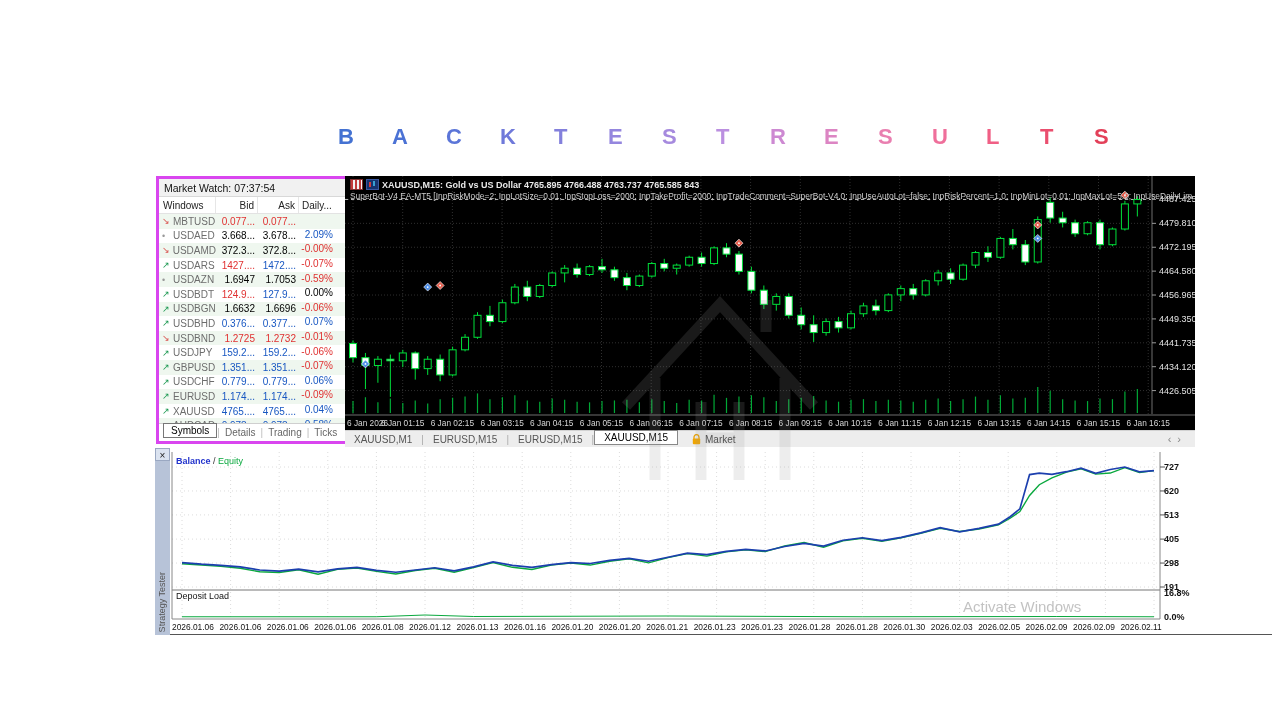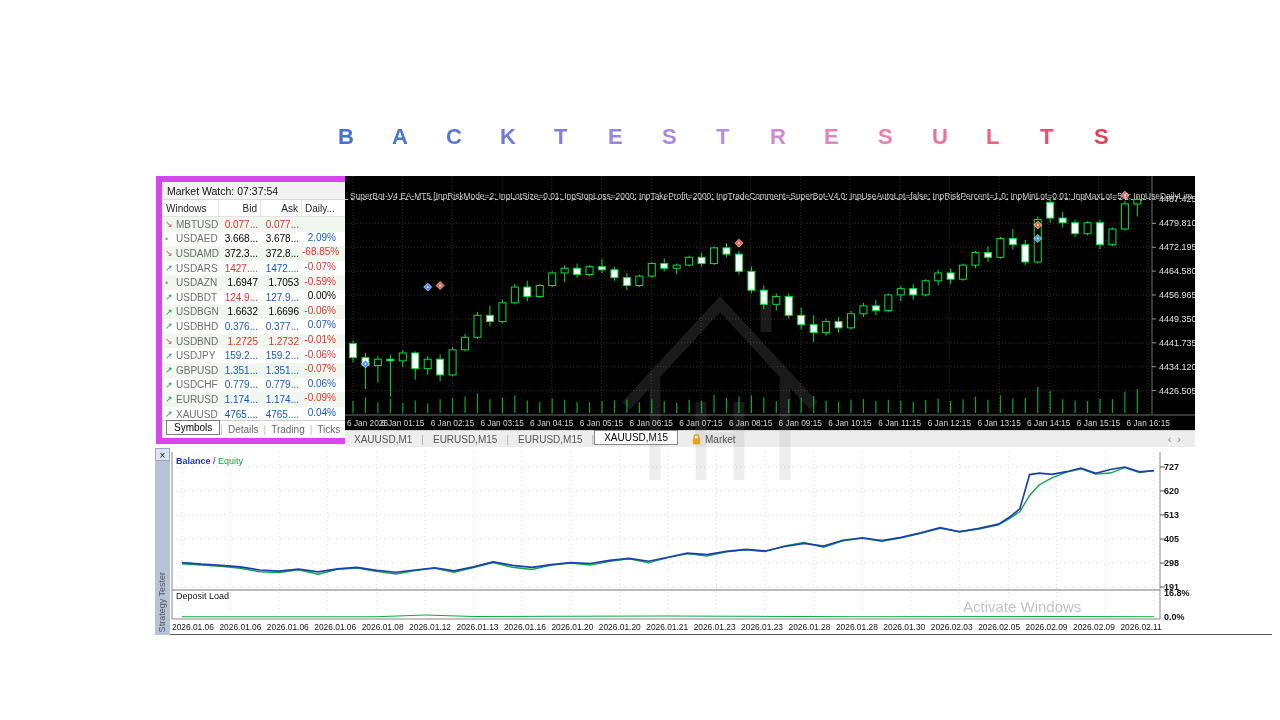--- a/index.html
+++ b/index.html
@@ -6,21 +6,21 @@
   .page{position:relative;width:1280px;height:720px;background:#fff;overflow:hidden;
         font-family:"Liberation Sans",sans-serif;}
   svg text{font-family:"Liberation Sans",sans-serif;}
 
   
   .title-row{position:absolute;left:338px;top:124px;display:flex;}
   .title-letter{width:54px;font-size:22px;font-weight:700;letter-spacing:0;}
 
   
   .mw{position:absolute;left:156px;top:176px;width:218px;height:268px;background:#fff;
-      border:6px solid #d946ef;font-size:10px;box-sizing:border-box;overflow:hidden;}
+      border:3px solid #d946ef;font-size:10px;box-sizing:border-box;overflow:hidden;}
   .mw-titlebar{height:17px;background:#f1f1f1;border-bottom:1px solid #d8d8d8;display:flex;
       align-items:center;padding:0 5px;font-size:10.5px;color:#111;}
   .mw-close{margin-left:auto;font-size:12px;color:#333;cursor:default;}
   .mw-head{display:flex;height:16px;align-items:center;border-bottom:1px solid #e3e3e3;color:#222;}
   .mw-head span{border-right:1px solid #e6e6e6;box-sizing:border-box;height:100%;display:flex;align-items:center;}
   .h-sym{width:57px;padding-left:4px;}
   .h-bid{width:42px;justify-content:flex-end;padding-right:3px;}
   .h-ask{width:41px;justify-content:flex-end;padding-right:3px;}
   .h-daily{width:32px;padding-left:3px;border-right:none !important;}
   .mw-body{height:219px;overflow:hidden;}
@@ -123,21 +123,21 @@
           <span class="c-ask" style="color: rgb(224, 49, 49);">0.077...</span>
           <span class="c-daily" style="color: rgb(24, 87, 194);">2.09%</span>
         </div>
         <div class="mw-row">
           <span class="c-sym">
             <span class="tr" style="color: rgb(153, 153, 153);">•</span>
             <span>USDAED</span>
           </span>
           <span class="c-bid" style="color: rgb(0, 0, 0);">3.668...</span>
           <span class="c-ask" style="color: rgb(0, 0, 0);">3.678...</span>
-          <span class="c-daily" style="color: rgb(224, 49, 49);">-68.85%</span>
+          <span class="c-daily" style="color: rgb(224, 49, 49);">-0.00%</span>
         </div>
         <div class="mw-row alt">
           <span class="c-sym">
             <span class="tr" style="color: rgb(217, 83, 79);">↘</span>
             <span>USDAMD</span>
           </span>
           <span class="c-bid" style="color: rgb(0, 0, 0);">372.3...</span>
           <span class="c-ask" style="color: rgb(0, 0, 0);">372.8...</span>
           <span class="c-daily" style="color: rgb(224, 49, 49);">-0.07%</span>
         </div>
@@ -529,20 +529,25 @@
         <text x="405.6" y="250" fill="#d6d6d6" font-size="8.3" text-anchor="middle">6 Jan 08:15</text>
         <text x="455.3" y="250" fill="#d6d6d6" font-size="8.3" text-anchor="middle">6 Jan 09:15</text>
         <text x="505" y="250" fill="#d6d6d6" font-size="8.3" text-anchor="middle">6 Jan 10:15</text>
         <text x="554.7" y="250" fill="#d6d6d6" font-size="8.3" text-anchor="middle">6 Jan 11:15</text>
         <text x="604.4000000000001" y="250" fill="#d6d6d6" font-size="8.3" text-anchor="middle">6 Jan 12:15</text>
         <text x="654.1" y="250" fill="#d6d6d6" font-size="8.3" text-anchor="middle">6 Jan 13:15</text>
         <text x="703.8000000000001" y="250" fill="#d6d6d6" font-size="8.3" text-anchor="middle">6 Jan 14:15</text>
         <text x="753.5" y="250" fill="#d6d6d6" font-size="8.3" text-anchor="middle">6 Jan 15:15</text>
         <text x="803.2" y="250" fill="#d6d6d6" font-size="8.3" text-anchor="middle">6 Jan 16:15</text>
       </svg>
+    <div class="chart-l1">
+      <span class="ic ic1"></span>
+      <span class="ic ic2"></span>
+      <span>XAUUSD,M15:  Gold vs US Dollar  4765.895 4766.488 4763.737 4765.585  843</span>
+    </div>
     <div class="chart-l2">SuperBot-V4 EA-MT5 [InpRiskMode=2; InpLotSize=0.01; InpStopLoss=2000; InpTakeProfit=2000; InpTradeComment=SuperBot-V4.0; InpUseAutoLot=false; InpRiskPercent=1.0; InpMinLot=0.01; InpMaxLot=5.0; InpUseDailyLimits=false; InpDailyProfi</div>
   </section>
 
   <div class="chart-tabs" id="chart-tabs">
       <span class="ct-tab">XAUUSD,M1</span>
       <span class="ct-sep">|</span>
       <span class="ct-tab">EURUSD,M15</span>
       <span class="ct-sep">|</span>
       <span class="ct-tab">EURUSD,M15</span>
       <span class="ct-sep">|</span>

